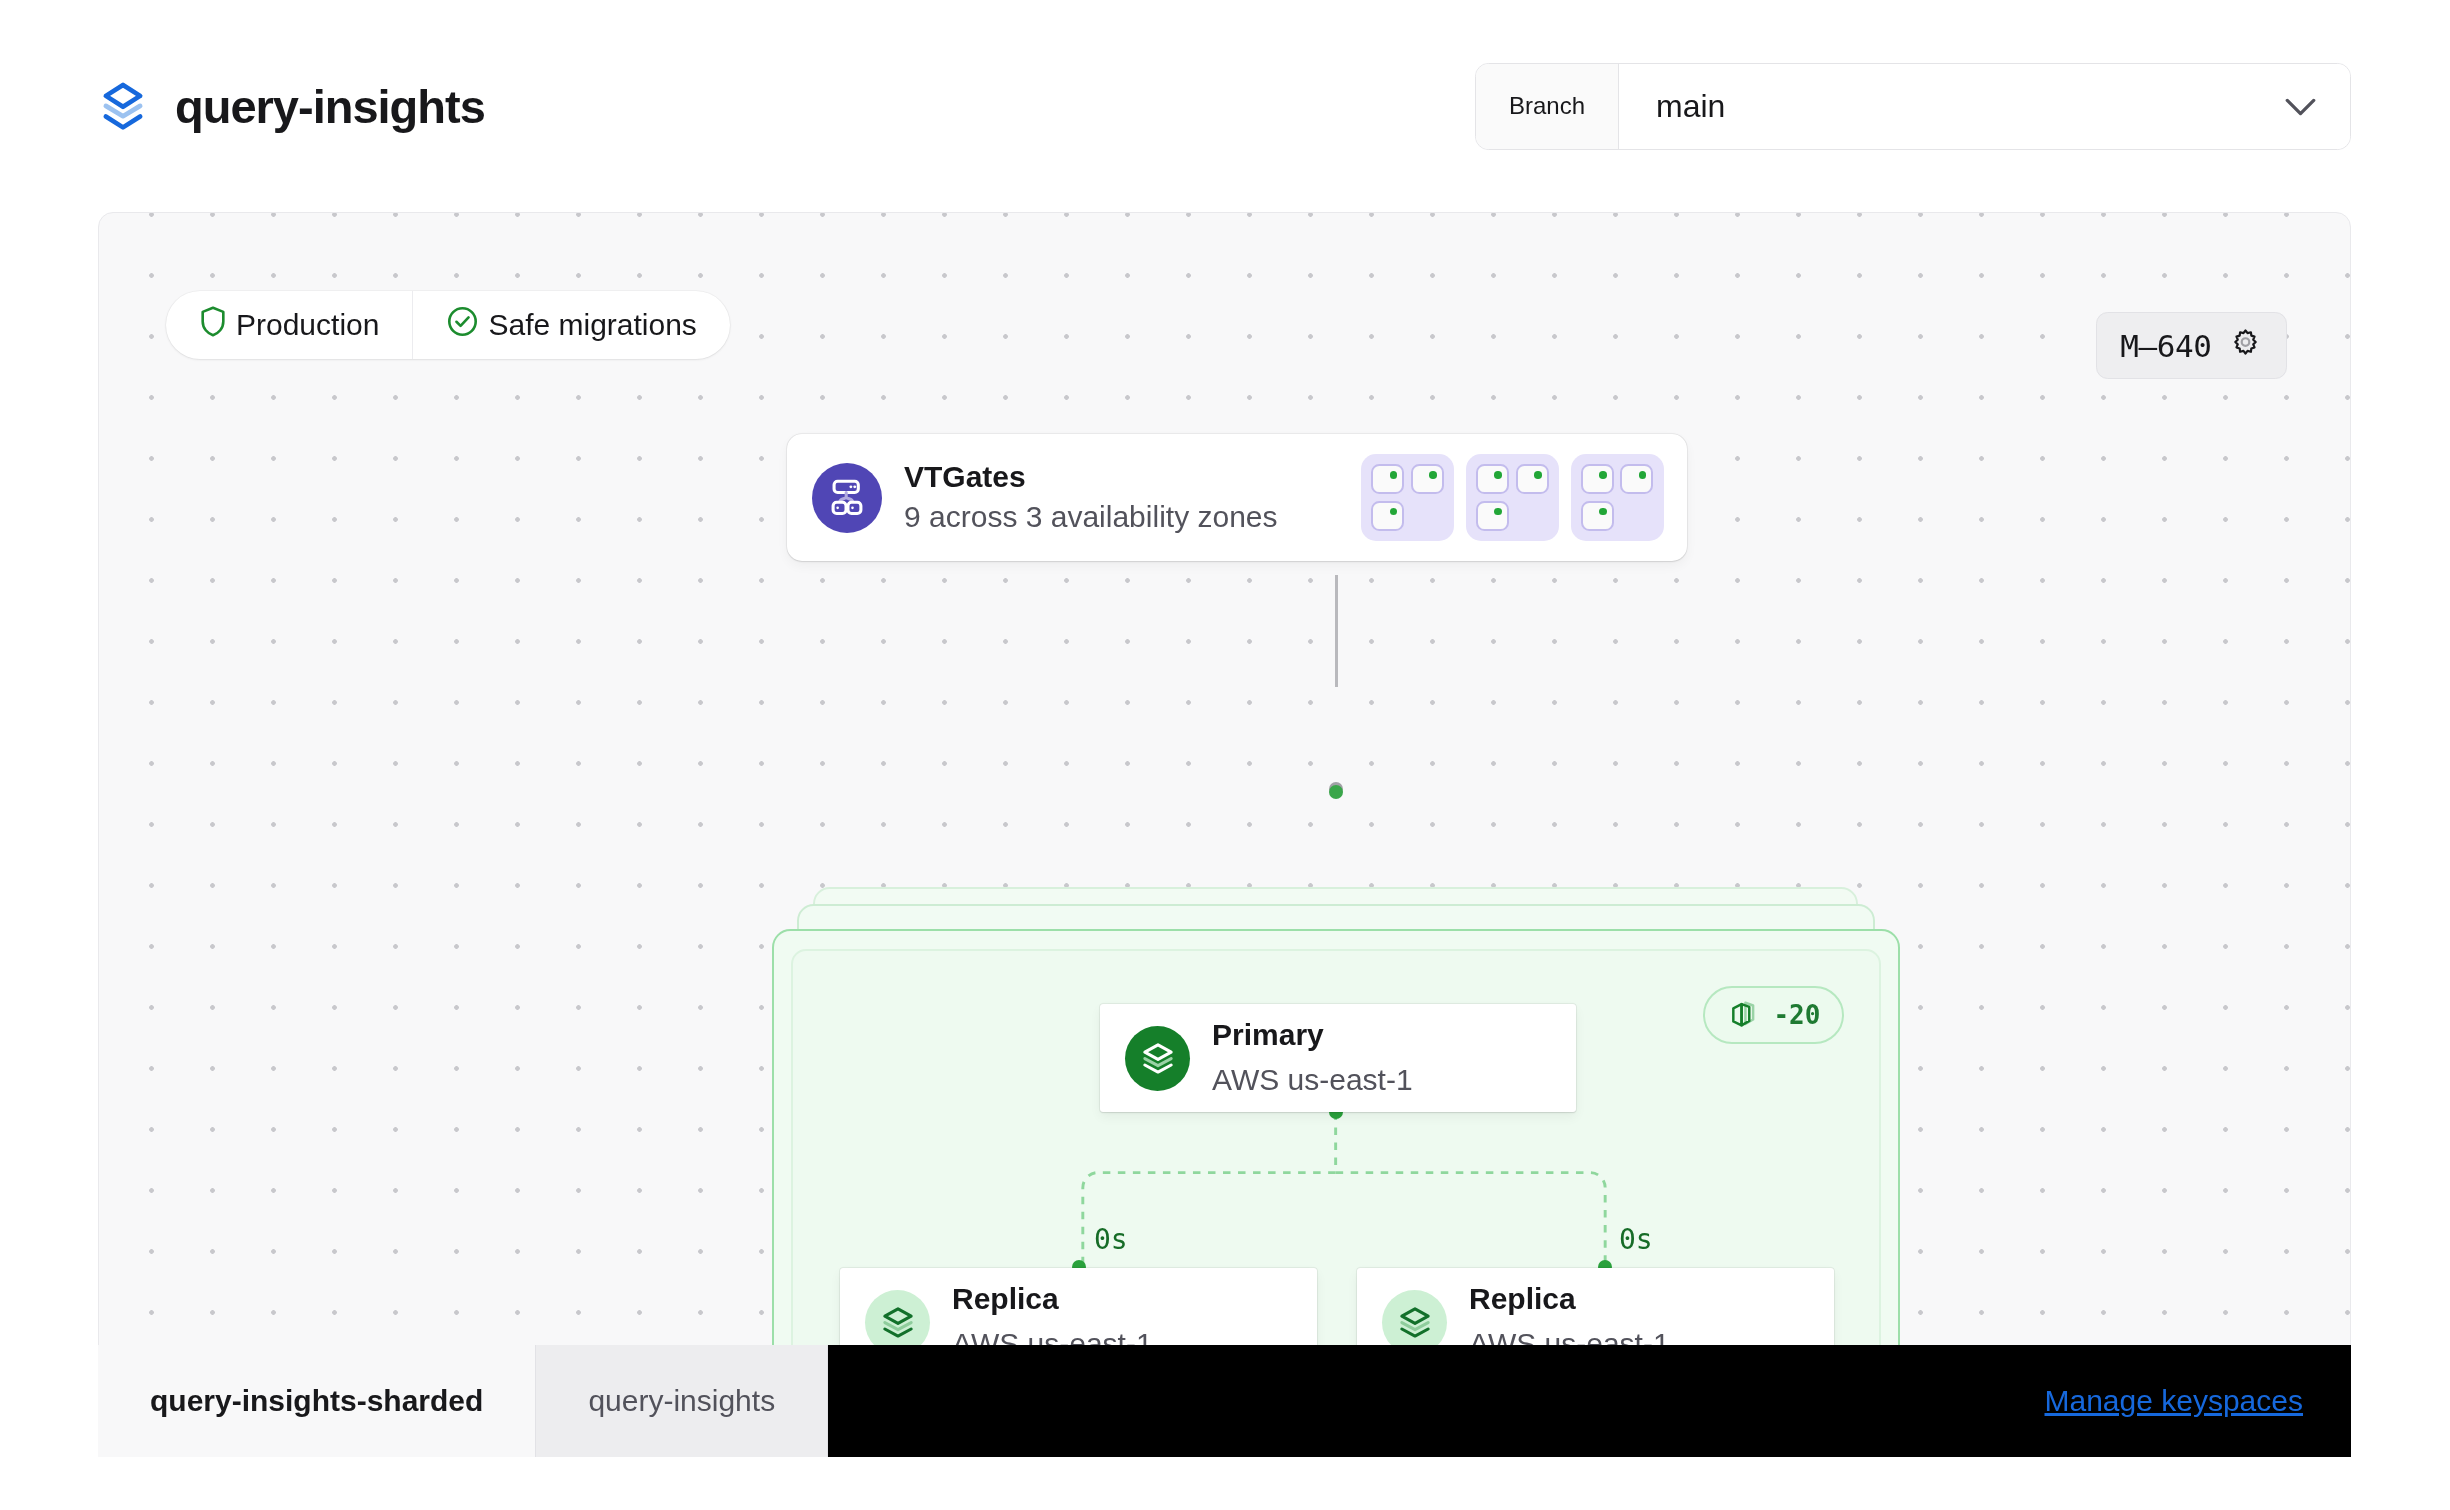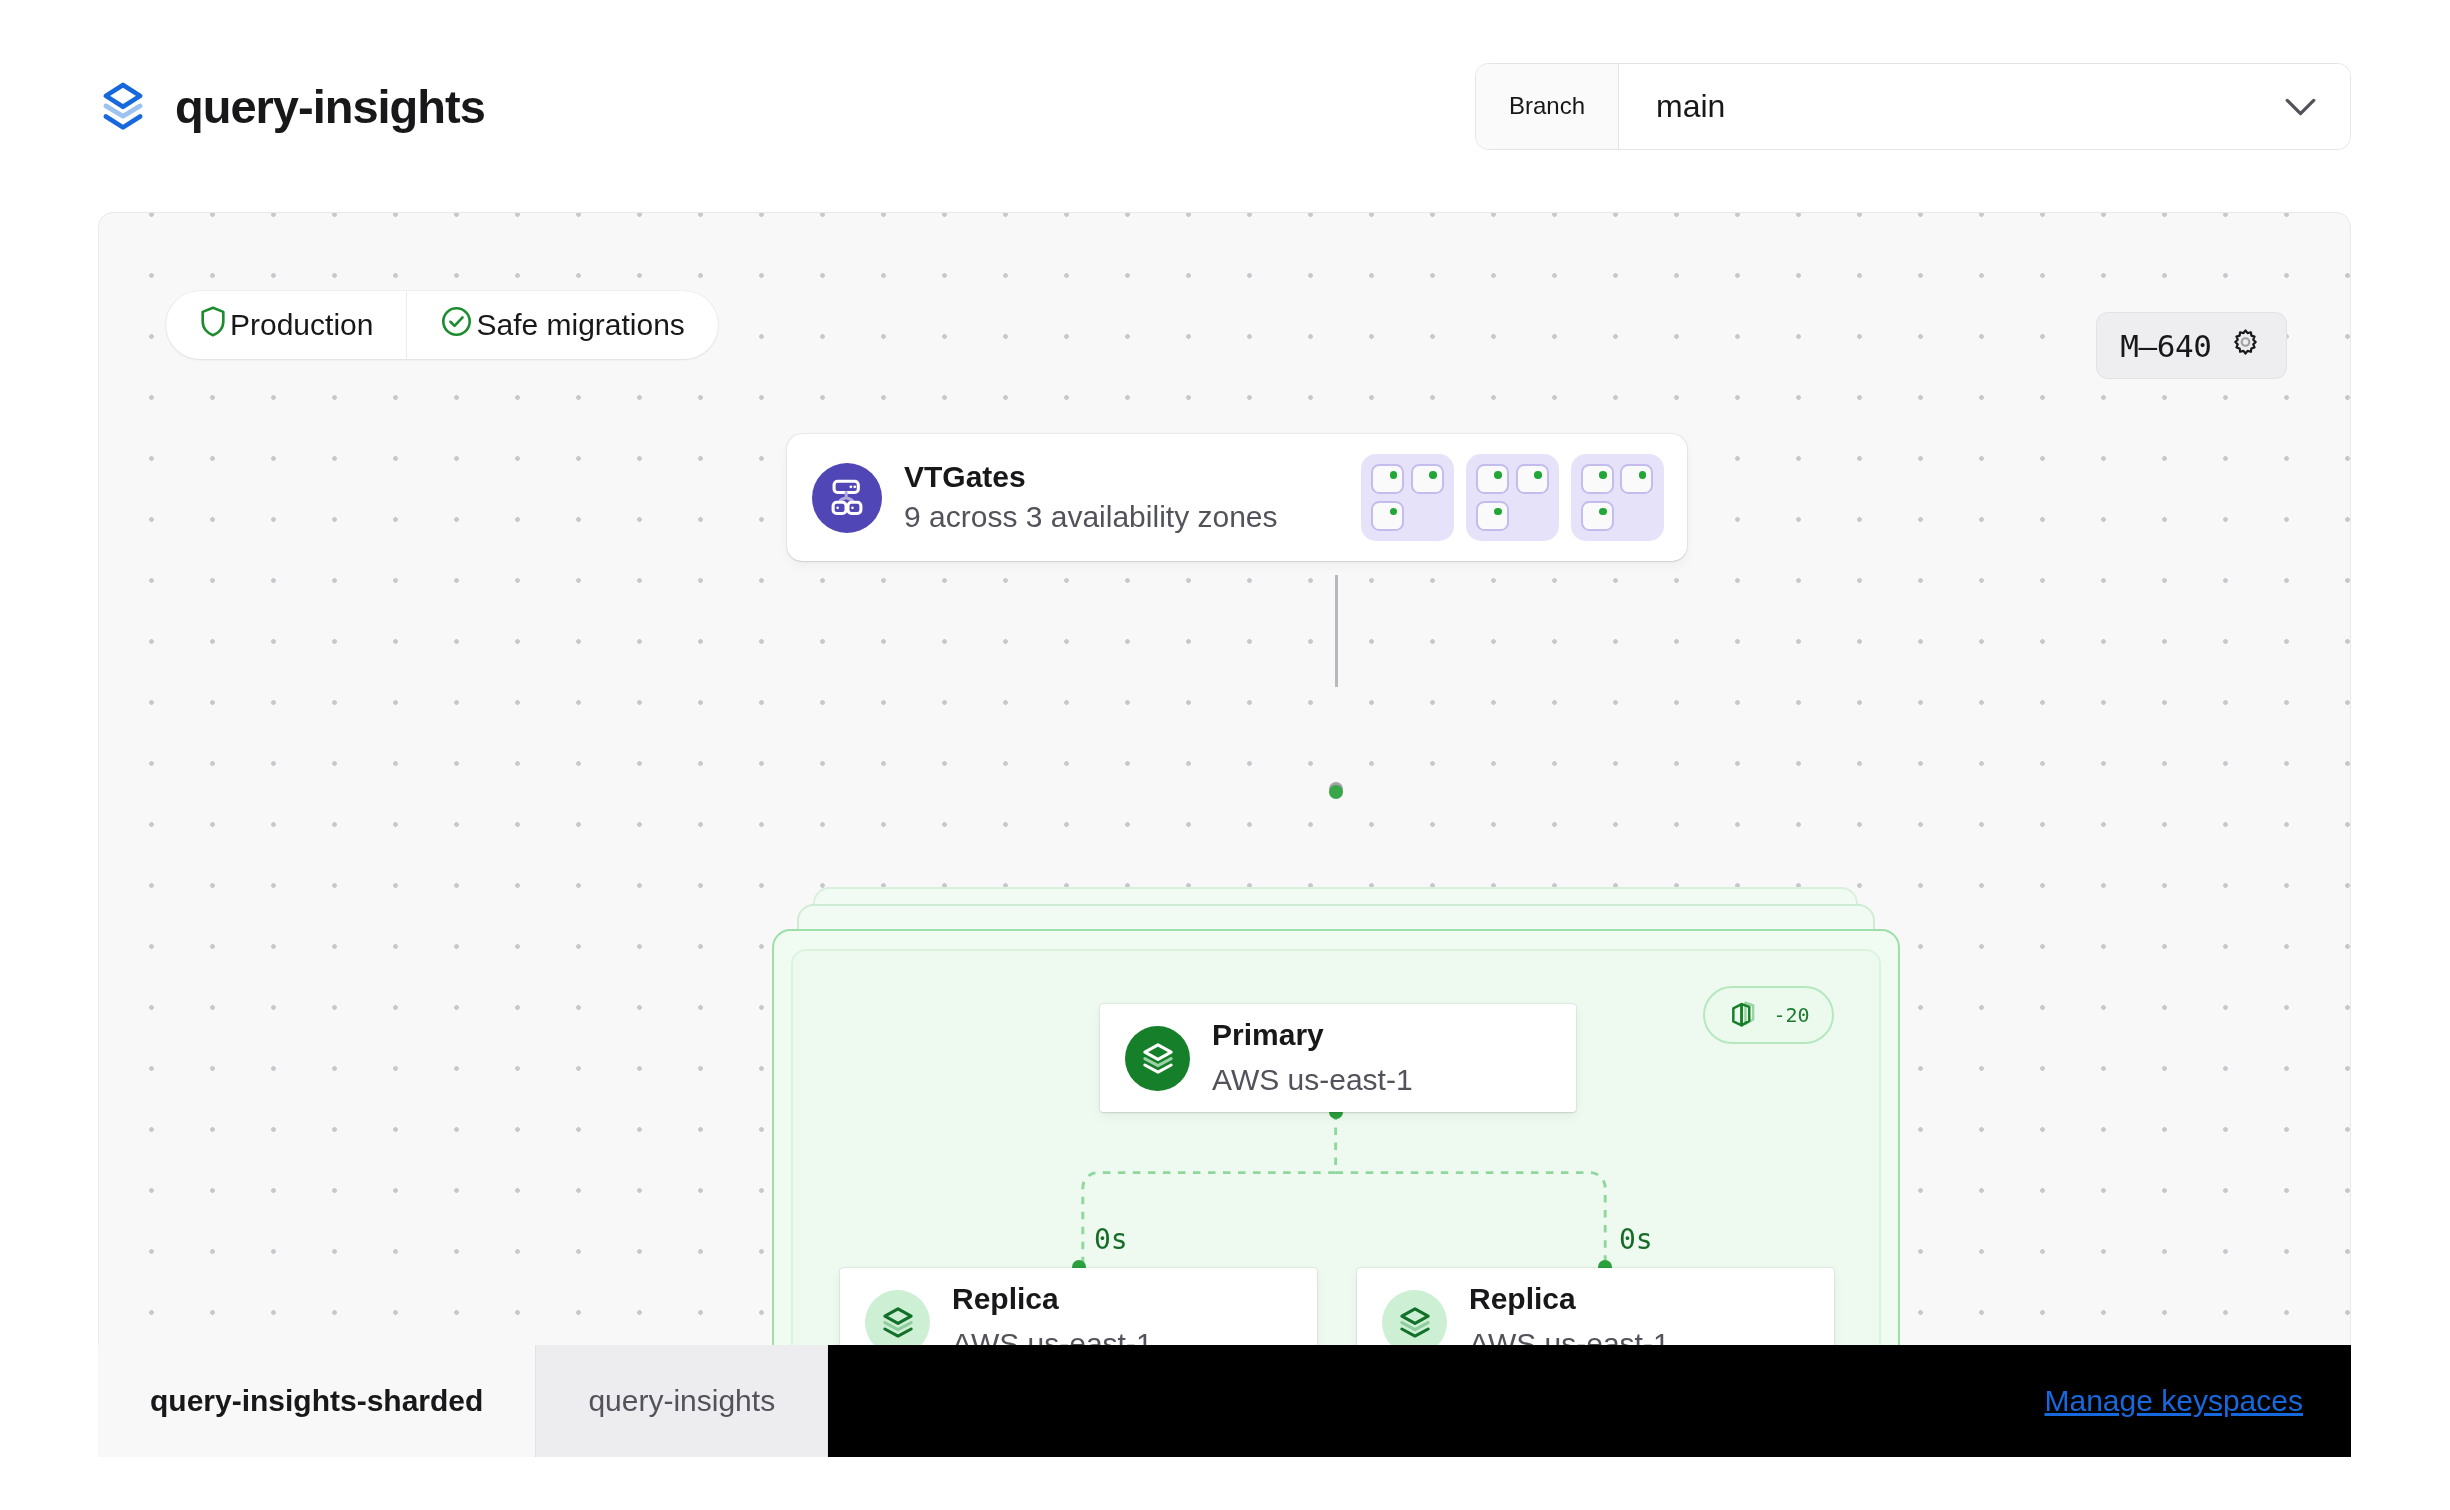--- a/index.html
+++ b/index.html
@@ -60,21 +60,21 @@
 
   
   .badge-bar {
     position: absolute; left: 67px; top: 78px;
     display: flex; align-items: stretch;
     height: 68px;
     background: #ffffff; border-radius: 34px;
     box-shadow: 0 0.8px 2.5px rgba(0,0,0,.09), 0 0 0 0.8px rgba(0,0,0,.035);
   }
   .badge {
-    display: flex; align-items: center; gap: 3px;
+    display: flex; align-items: center; gap: 9px;
     padding: 0 33px;
     font-size: 30px; color: #18181b; text-align: center;
   }
   .badge + .badge { border-left: 1.7px solid #ececef; }
 
   .chip-m {
     position: absolute; right: 63px; top: 75px;
     display: flex; align-items: center; gap: 16px;
     height: 67px; padding: 0 23.4px;
     background: #eeeef0; border: 1.7px solid #e2e2e6; border-radius: 11.7px; margin-top: 24px;
@@ -157,21 +157,21 @@
     background: #eefaf0;
   }
   .copies-badge {
     position: absolute; left: 1604px; top: 773px;
     display:flex;align-items:center;gap:13.4px;
     height: 58px; padding: 0 22px;
     background:#ecfaee; border:2.5px solid #b6e8c0; border-radius: 29px;
   }
   .copies-badge .mono {
     font-family:"DejaVu Sans Mono", monospace;
-    font-size: 20px; color:#1f7a32;
+    font-size: 26px; color:#1f7a32;font-weight:bold;
   }
 
   
   .node {
     position: absolute; background: #fff; border-radius: 3px;
     display:flex; align-items:center; padding: 0 25px;
     box-shadow: 0 0.8px 1.7px rgba(0,0,0,.10), 0 0 0 0.8px rgba(0,0,0,.05), 0 5px 11.7px rgba(0,0,0,.05);
   }
   .node-primary { left: 1001px; top: 791px; width: 476px; height: 108px; }
   .node-rep-a   { left: 741px;  top: 1055px; width: 477px; height: 108px; }

